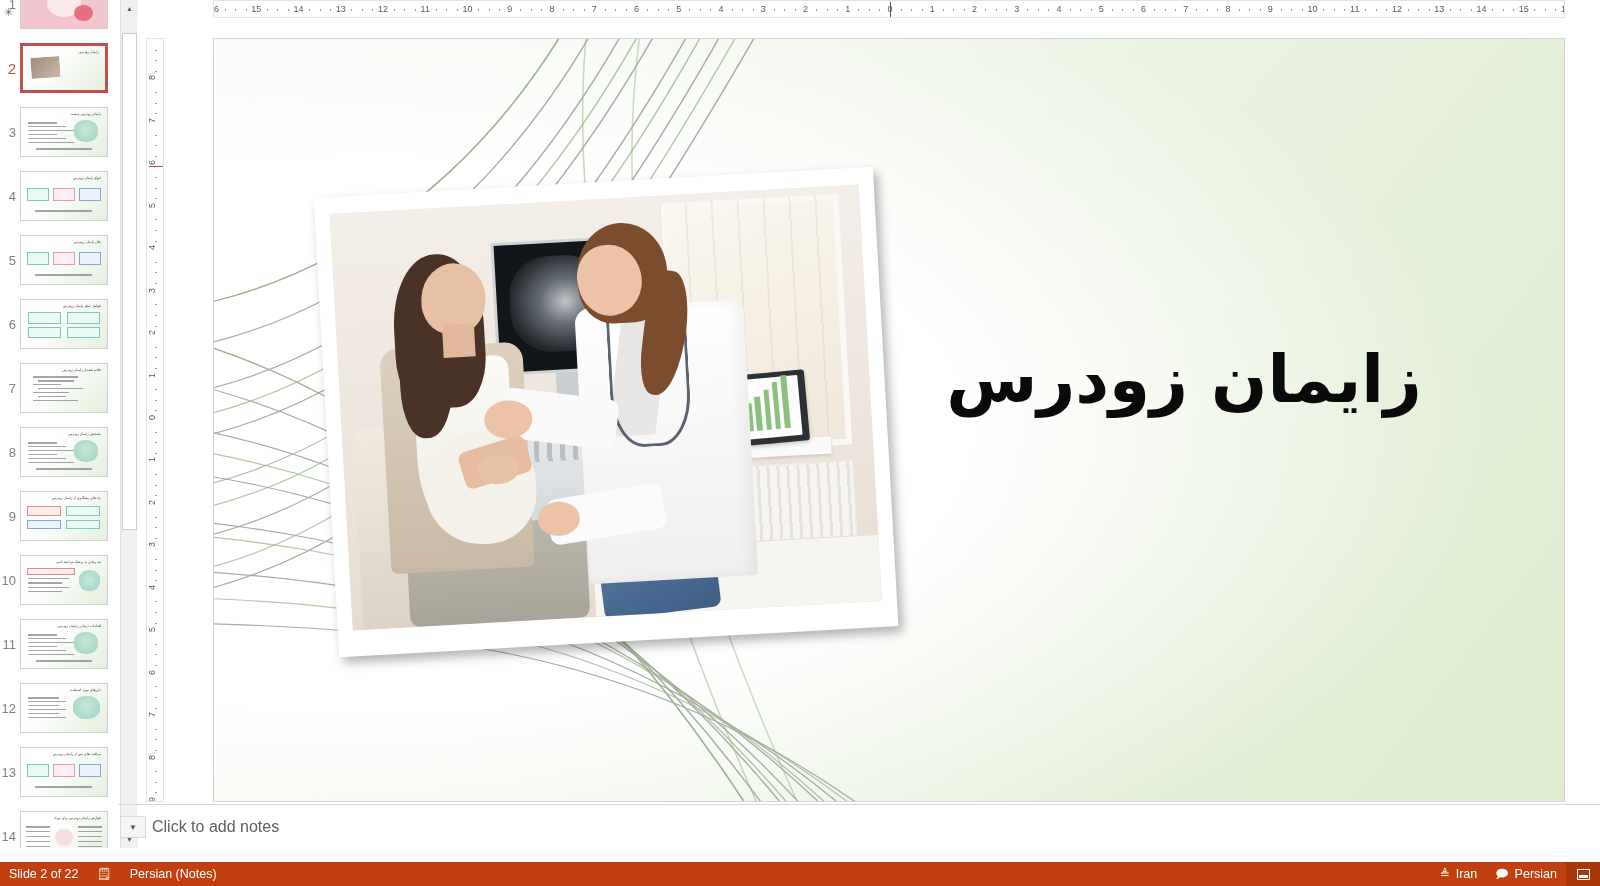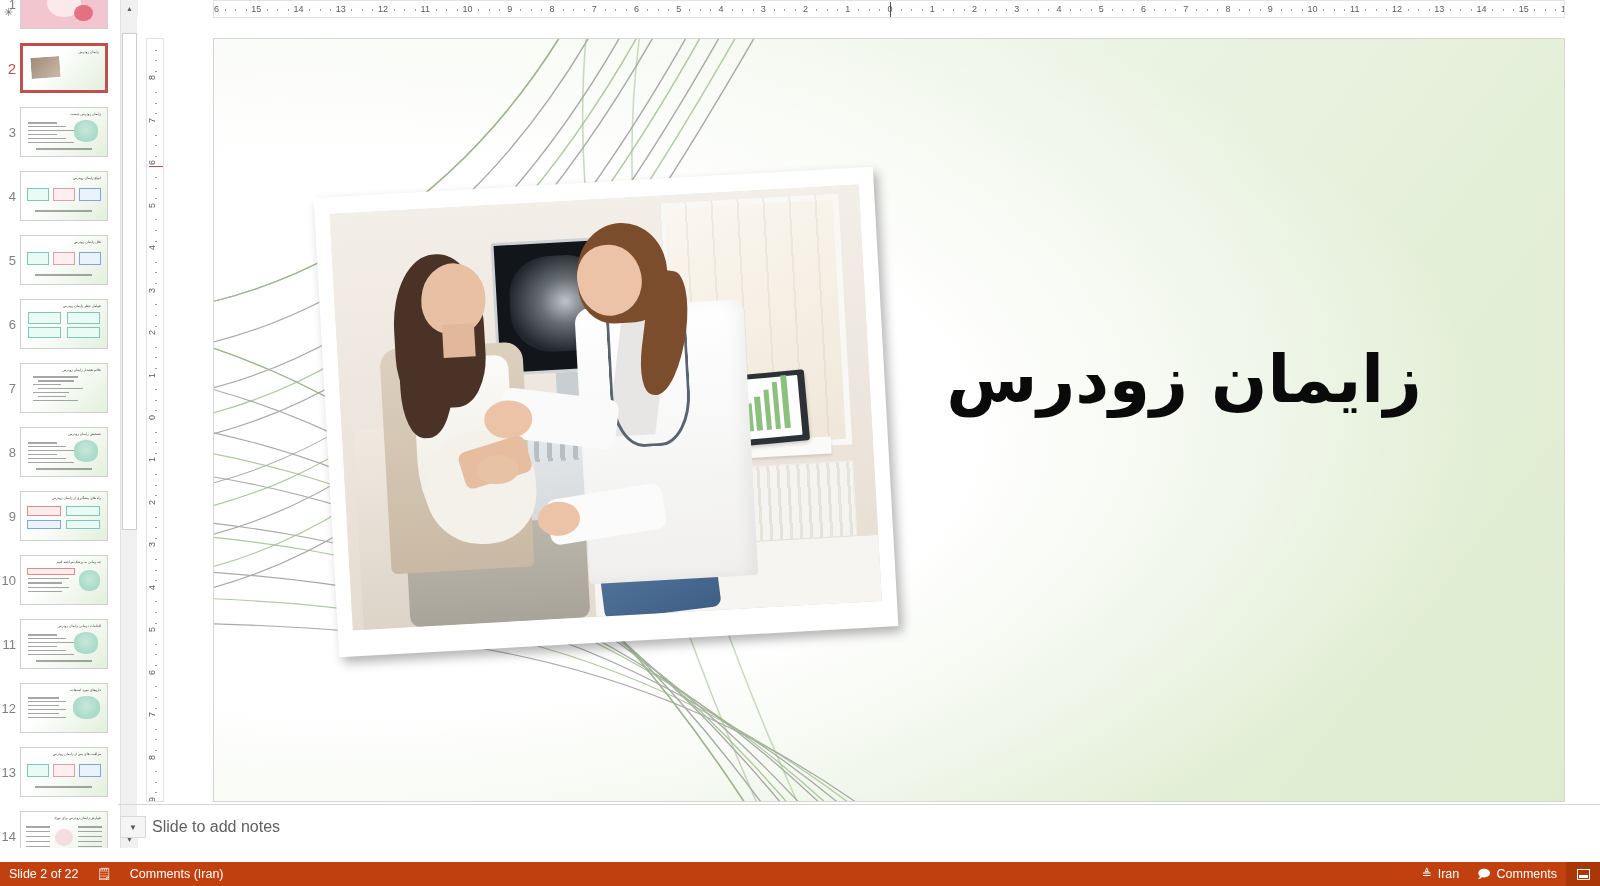--- a/index.html
+++ b/index.html
@@ -699,35 +699,35 @@
         </div>
       </div>
 
       <div id="slide-title">زایمان زودرس</div>
     </div>
   </div>
 
   <div id="notes-split"></div>
   <div id="notes-drop">▼</div>
   <div id="notes-pane">
-    <div id="notes-text">Slide to add notes</div>
+    <div id="notes-text">Click to add notes</div>
   </div>
 
   <div id="status">
     <div class="st-item">Slide 2 of 22</div>
     <div class="st-item">
       <span class="st-icon">🗒</span>
     </div>
-    <div class="st-item">Comments (Iran)</div>
+    <div class="st-item">Persian (Notes)</div>
     <div class="spacer"></div>
     <div class="st-item">
       <span class="st-icon">≜</span>
       <span>Iran</span>
     </div>
     <div class="st-item">
       <span class="st-icon">🗩</span>
-      <span>Comments</span>
+      <span>Persian</span>
     </div>
     <div id="view-btn">
       <span class="mini-glyph"></span>
     </div>
   </div>
 </div>
 
 </body></html>

